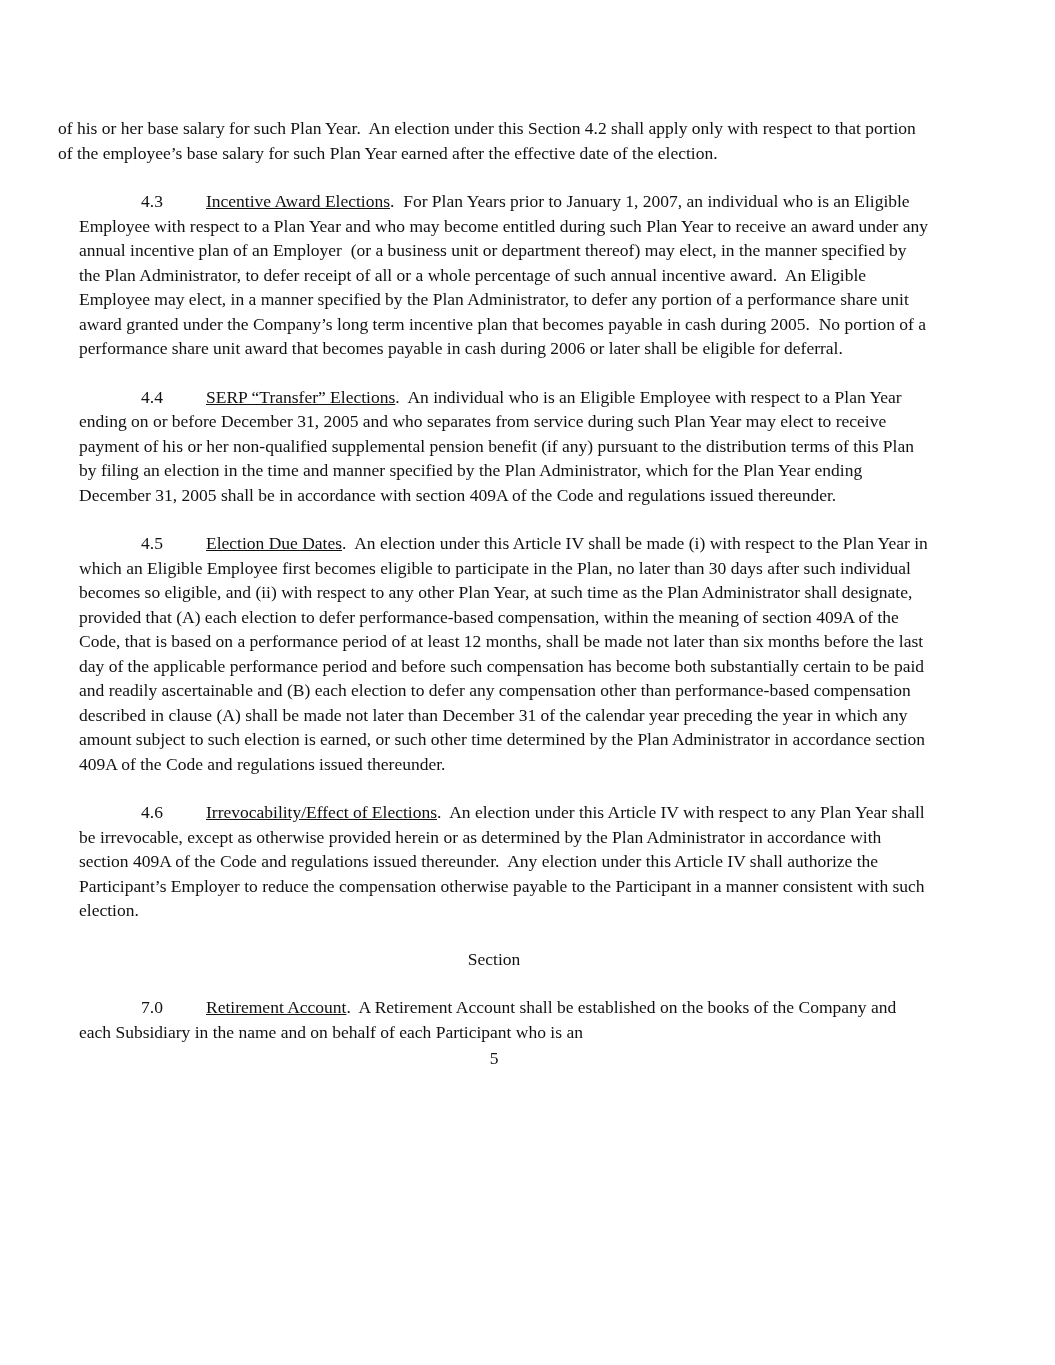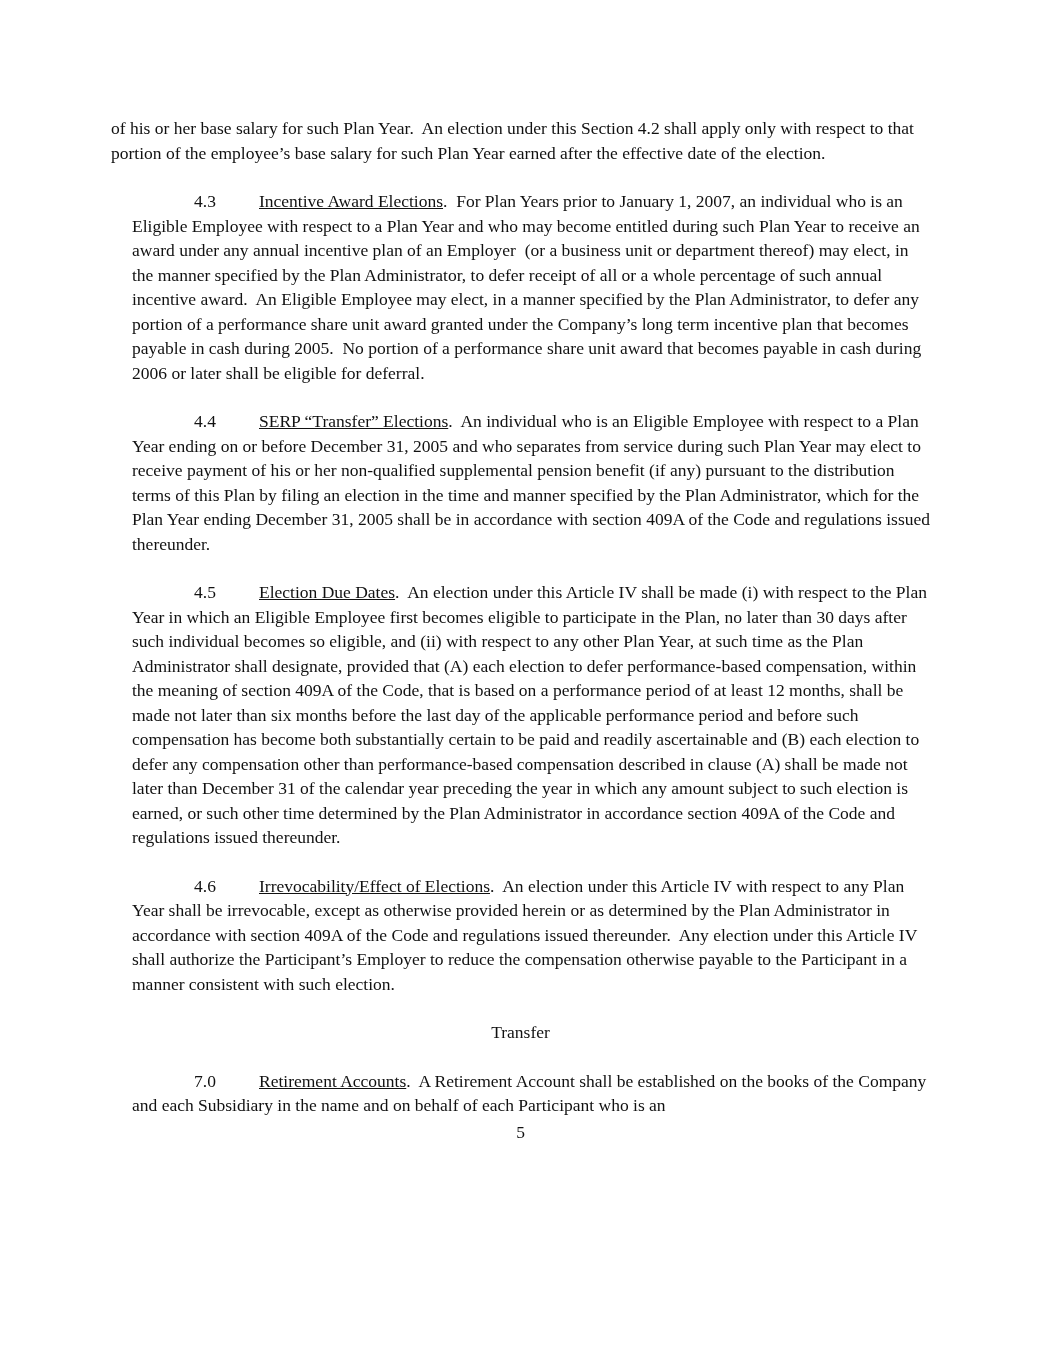--- a/index.html
+++ b/index.html
@@ -11,21 +11,21 @@
     width: 1055px;
     height: 1365px;
     overflow: hidden;
     font-family: "Liberation Serif", "DejaVu Serif", serif;
     color: #111111;
   }
   .page {
     box-sizing: border-box;
     width: 1055px;
     height: 1365px;
-    padding: 116px 125px 0 111px;
+    padding: 116px 125px 0 58px;
     font-size: 17.5px;
     line-height: 24.5px;
   }
   p {
     margin: 0 0 24px 0;
     white-space: pre-wrap;
     text-align: left;
   }
   p.section {
     text-indent: 62px;
@@ -65,19 +65,19 @@
   <p>of his or her base salary for such Plan Year.  An election under this Section 4.2 shall apply only with respect to that portion of the employee’s base salary for such Plan Year earned after the effective date of the election.</p>
 
   <p class="section"><span class="section-number">4.3</span><span class="section-heading">Incentive Award Elections</span><span>.  For Plan Years prior to January 1, 2007, an individual who is an Eligible Employee with respect to a Plan Year and who may become entitled during such Plan Year to receive an award under any annual incentive plan of an Employer  (or a business unit or department thereof) may elect, in the manner specified by the Plan Administrator, to defer receipt of all or a whole percentage of such annual incentive award.  An Eligible Employee may elect, in a manner specified by the Plan Administrator, to defer any portion of a performance share unit award granted under the Company’s long term incentive plan that becomes payable in cash during 2005.  No portion of a performance share unit award that becomes payable in cash during 2006 or later shall be eligible for deferral.</span></p>
 
   <p class="section"><span class="section-number">4.4</span><span class="section-heading">SERP “Transfer” Elections</span><span>.  An individual who is an Eligible Employee with respect to a Plan Year ending on or before December 31, 2005 and who separates from service during such Plan Year may elect to receive payment of his or her non-qualified supplemental pension benefit (if any) pursuant to the distribution terms of this Plan by filing an election in the time and manner specified by the Plan Administrator, which for the Plan Year ending December 31, 2005 shall be in accordance with section 409A of the Code and regulations issued thereunder.</span></p>
 
   <p class="section"><span class="section-number">4.5</span><span class="section-heading">Election Due Dates</span><span>.  An election under this Article IV shall be made (i) with respect to the Plan Year in which an Eligible Employee first becomes eligible to participate in the Plan, no later than 30 days after such individual becomes so eligible, and (ii) with respect to any other Plan Year, at such time as the Plan Administrator shall designate, provided that (A) each election to defer performance-based compensation, within the meaning of section 409A of the Code, that is based on a performance period of at least 12 months, shall be made not later than six months before the last day of the applicable performance period and before such compensation has become both substantially certain to be paid and readily ascertainable and (B) each election to defer any compensation other than performance-based compensation described in clause (A) shall be made not later than December 31 of the calendar year preceding the year in which any amount subject to such election is earned, or such other time determined by the Plan Administrator in accordance section 409A of the Code and regulations issued thereunder.</span></p>
 
   <p class="section"><span class="section-number">4.6</span><span class="section-heading">Irrevocability/Effect of Elections</span><span>.  An election under this Article IV with respect to any Plan Year shall be irrevocable, except as otherwise provided herein or as determined by the Plan Administrator in accordance with section 409A of the Code and regulations issued thereunder.  Any election under this Article IV shall authorize the Participant’s Employer to reduce the compensation otherwise payable to the Participant in a manner consistent with such election.</span></p>
 
-  <div class="article-subheading">Transfer</div>
+  <div class="article-subheading">Section</div>
 
-  <p class="section final-section"><span class="section-number">7.0</span><span class="section-heading">Retirement Accounts</span><span>.  A Retirement Account shall be established on the books of the Company and each Subsidiary in the name and on behalf of each Participant who is an</span></p>
+  <p class="section final-section"><span class="section-number">7.0</span><span class="section-heading">Retirement Account</span><span>.  A Retirement Account shall be established on the books of the Company and each Subsidiary in the name and on behalf of each Participant who is an</span></p>
 
   <div class="page-footer">5</div>
 
 </div>
 
 </body></html>

